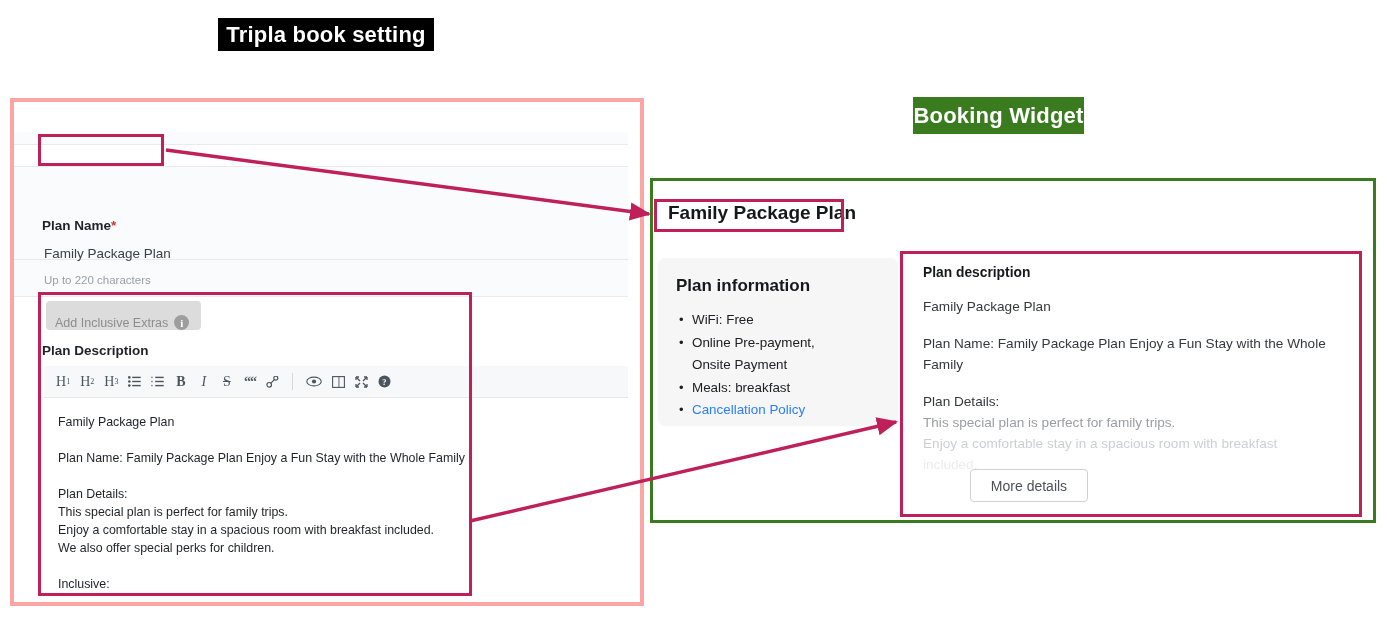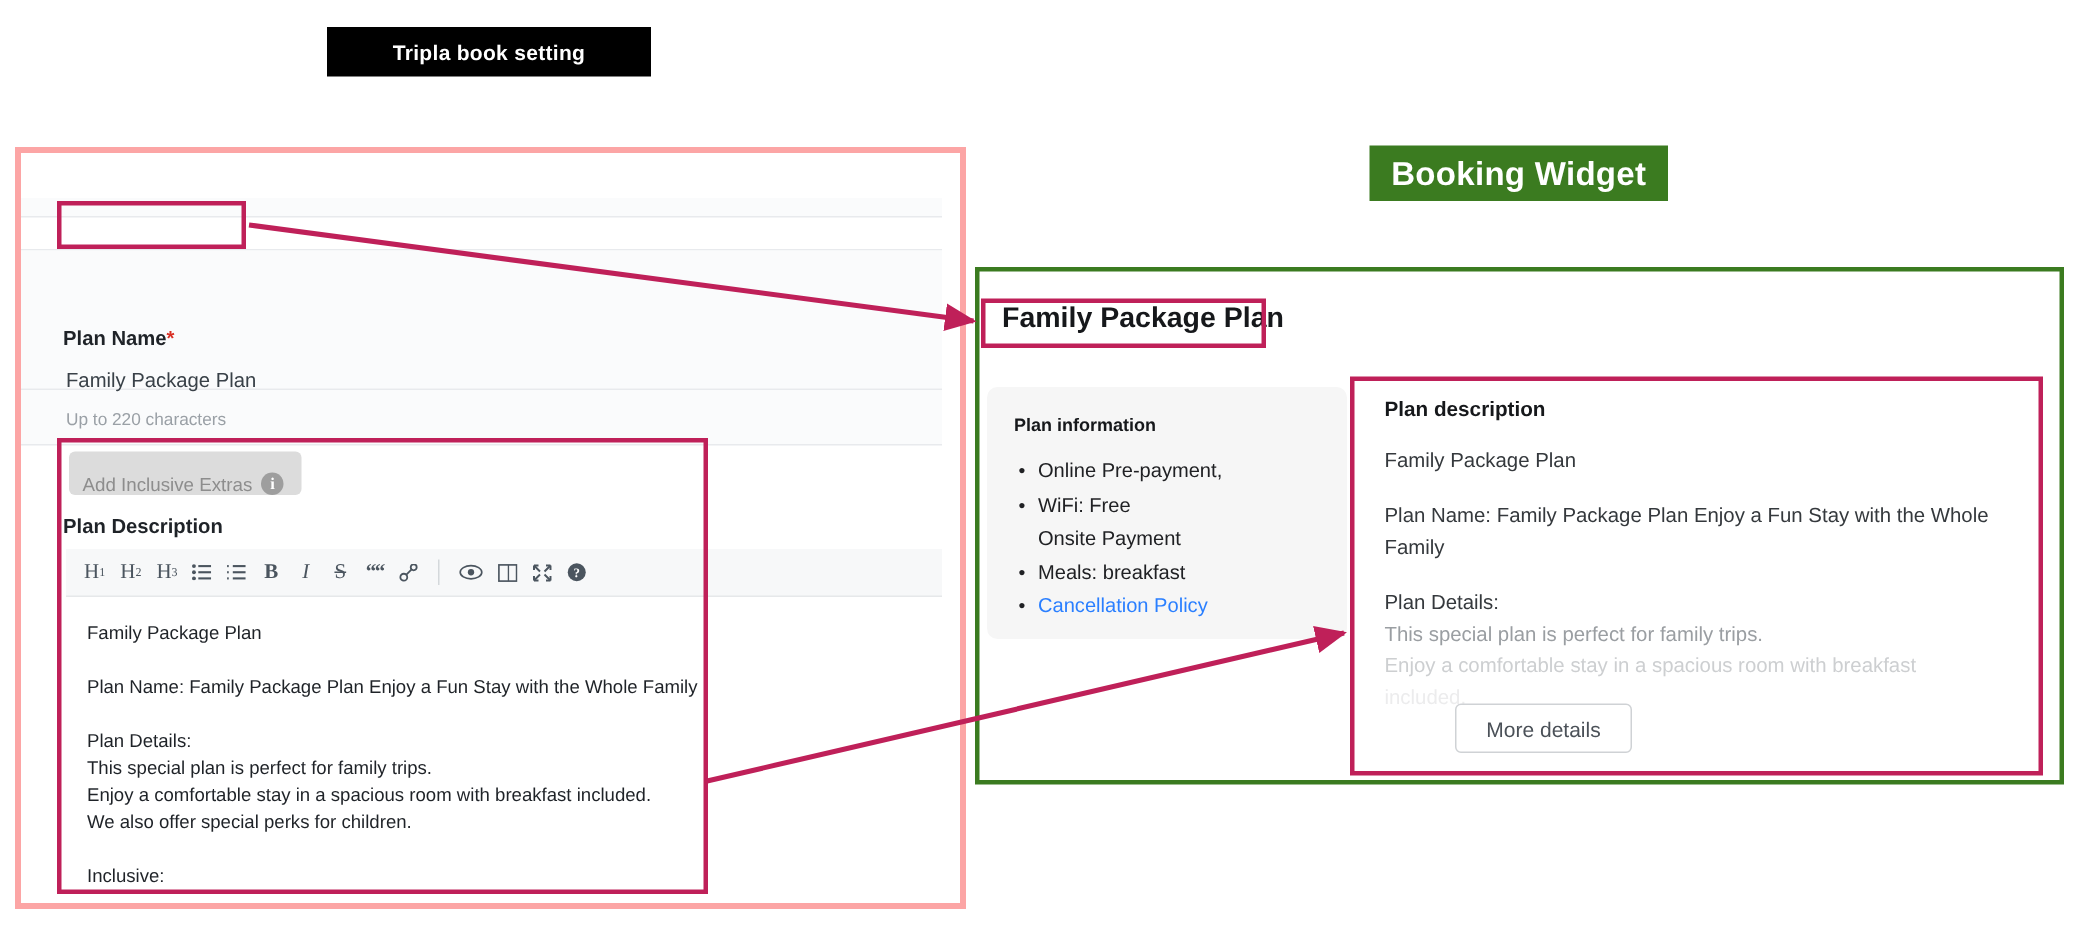--- a/index.html
+++ b/index.html
@@ -27,25 +27,25 @@
     letter-spacing: .2px;
     white-space: nowrap;
     display: flex;
     align-items: center;
     justify-content: center;
   }
   #badge-tripla {
     left: 218px;  top: 18px;
     width: 216px; height: 33px;
     background: #000000;
-    font-size: 14px;
+    font-size: 22px;
   }
   #badge-widget {
     left: 913px; top: 97px;
-    width: 199px; height: 37px;
+    width: 171px; height: 37px;
     background: #3b7b20;
     font-size: 22px;
     text-align: center;
   }
 
   
   #left-panel {
     position: absolute;
     left: 10px; top: 98px;
     width: 634px; height: 508px;
@@ -205,21 +205,21 @@
   #plan-info-card {
     position: absolute;
     left: 658px; top: 258px;
     width: 240px; height: 168px;
     background: #f6f6f6;
     border-radius: 7px;
     padding: 18px 18px 0 18px;
     box-sizing: border-box;
   }
   #plan-info-card .pi-head {
-    font-size: 12px;
+    font-size: 17px;
     font-weight: bold;
     color: #16181b;
     margin-bottom: 13px;
   }
   #plan-info-card ul {
     margin: 0; padding: 0 0 0 16px;
     list-style: none;
   }
   #plan-info-card li {
     position: relative;
@@ -420,22 +420,22 @@
     </div>
   </div>
 
   <div id="widget-frame"></div>
 
   <div id="widget-title">Family Package Plan</div>
 
   <div id="plan-info-card">
     <div class="pi-head">Plan information</div>
     <ul>
+      <li>WiFi: Free</li>
       <li>Online Pre-payment,</li>
-      <li>WiFi: Free</li>
       <li class="cont">Onsite Payment</li>
       <li>Meals: breakfast</li>
       <li class="link">Cancellation Policy</li>
     </ul>
   </div>
 
   <div id="plan-desc-card">
     <div class="pd-head">Plan description</div>
     <div class="pd-p">Family Package Plan</div>
     <div class="pd-p">Plan Name: Family Package Plan Enjoy a Fun Stay with the Whole Family</div>

